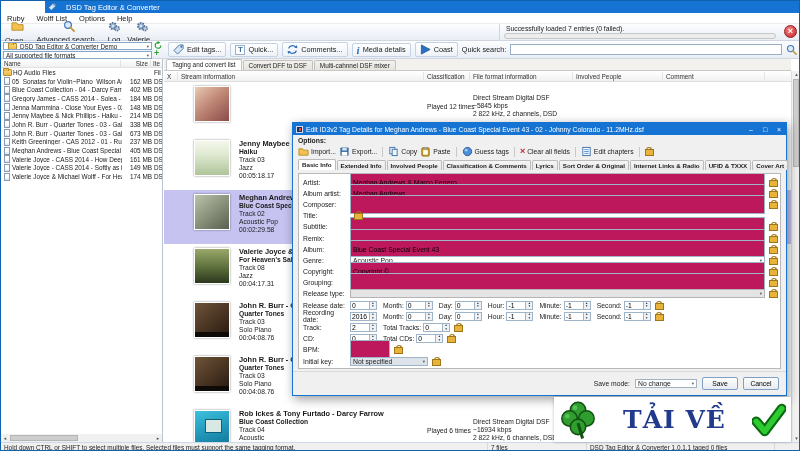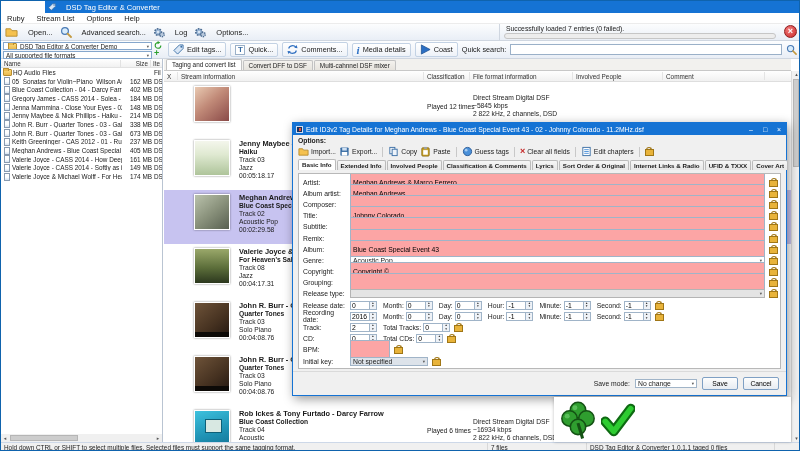--- a/index.html
+++ b/index.html
@@ -14,21 +14,21 @@
   .winbtns{margin-left:auto;display:flex;height:12px;}
   .winbtn{width:17px;text-align:center;line-height:11px;font-size:8px;color:#fff;}
   
   #menubar{position:absolute;left:0;top:12px;width:800px;height:11px;background:#fff;display:flex;
            align-items:center;font-size:7.5px;border-bottom:1px solid #ececec;}
   .mitem{padding:0 6px;}
   
   #topbar{position:absolute;left:0;top:23px;width:498px;height:17px;
           background:linear-gradient(#fcfdfe,#e9eef6);border-bottom:1px solid #cfd6e0;
           display:flex;align-items:center;gap:7px;padding-left:4px;font-size:7.5px;}
-  .tbtn{display:flex;align-items:center;gap:10px;}
+  .tbtn{display:flex;align-items:center;gap:3px;flex-direction:column;}
   #statusarea{position:absolute;left:498px;top:23px;width:302px;height:17px;
           background:linear-gradient(#fcfdfe,#e9eef6);border-bottom:1px solid #cfd6e0;border-left:1px solid #cfd6e0;}
   #loadmsg{position:absolute;left:6px;top:1px;font-size:6.8px;}
   #progress{position:absolute;left:4px;top:9px;width:272px;height:6px;background:#ededed;
             border:1px solid #c6c6c6;border-radius:3px;}
   #redx{position:absolute;right:4px;top:1px;width:13px;height:13px;border-radius:50%;
         background:radial-gradient(circle at 35% 30%,#f27a7a,#c92a2a);border:1px solid #8f1d1d;
         color:#fff;font-size:9px;font-weight:bold;line-height:11px;text-align:center;}
   #comboarea{position:absolute;left:0;top:40px;width:163px;height:18px;
           background:linear-gradient(#fcfdfe,#e9eef6);border-bottom:1px solid #cfd6e0;}
@@ -125,21 +125,21 @@
   .tsep{width:1px;height:10px;background:#c8c8c8;margin:0 2px;}
   .redtxt{color:#c42222;font-weight:bold;font-size:9px;line-height:9px;}
   #dtabs{display:flex;align-items:flex-end;gap:1px;padding:0 5px;height:12px;font-size:6.2px;font-weight:bold;}
   .dtab{padding:1px 3px;border:1px solid #bbb;border-bottom:none;border-radius:2px 2px 0 0;
         background:linear-gradient(#f6f6f6,#e7e7e7);white-space:nowrap;}
   .dtab.active{background:#fff;padding-bottom:2px;}
   #dpanel{position:absolute;left:5px;right:5px;top:50px;bottom:26px;background:#fff;
         border:1px solid #b8b8b8;padding:3px 4px;overflow:hidden;}
   .frow{display:flex;align-items:center;height:10.2px;margin-bottom:1px;}
   .flabel{width:47px;flex:none;}
-  .txt{flex:1;height:19px;border:1px solid #a0b4c8;background:#fca5a5;font-size:6.8px;padding:0 2px;
+  .txt{flex:1;height:19px;border:1px solid #a0b4c8;background:#be185d;font-size:6.8px;padding:0 2px;
         font-family:"Liberation Sans",sans-serif;}
   .cmb{flex:1;height:9px;border:1px solid #a0b4c8;background:#fff;display:flex;align-items:center;
         justify-content:space-between;padding:0 2px;overflow:hidden;}
   .cmb.dis{background:#e4e4e4;border-color:#b4b4b4;}
   .cmb.key{flex:none;width:78px;background:#dde3ea;}
   .fcmb{flex:none;width:62px;background:#fff;}
   .lock{width:7px;height:9px;position:relative;display:inline-block;flex:none;margin-left:4px;}
   .lock::before{content:"";position:absolute;top:0;left:1.5px;width:4px;height:4px;
         border:1px solid #a07616;border-bottom:none;border-radius:3px 3px 0 0;}
   .lock::after{content:"";position:absolute;bottom:0;left:0;width:7px;height:5px;
@@ -176,21 +176,21 @@
     <span>DSD Tag Editor &amp; Converter</span>
     <div class="winbtns">
       <span class="winbtn">–</span>
       <span class="winbtn">□</span>
       <span class="winbtn">×</span>
     </div>
   </div>
 
   <div id="menubar">
     <span class="mitem">Ruby</span>
-    <span class="mitem">Stream List</span>
+    <span class="mitem">Wolff List</span>
     <span class="mitem">Options</span>
     <span class="mitem">Help</span>
   </div>
 
   <div id="topbar">
     <span class="tbtn">
       <svg class="i13" viewBox="0 0 14 12">
           <path d="M1 2 h5 l1.5 2 H13 V10 H1 Z" fill="#f5c14e" stroke="#b98e2f"></path>
         </svg>
       <span>Open...</span>
@@ -209,21 +209,21 @@
           <circle cx="9" cy="8.5" r="2.2" fill="#b8c9dd" stroke="#4a6a90" stroke-width="1.4" stroke-dasharray="1.2 0.9"></circle>
         </svg>
       <span>Log</span>
     </span>
     <span class="tbtn">
       <svg class="i12" viewBox="0 0 12 12">
           <circle cx="5" cy="6" r="3.2" fill="#9db8d6" stroke="#4a6a90" stroke-width="1.6" stroke-dasharray="1.6 1.1"></circle>
           <circle cx="5" cy="6" r="1" fill="#eef4fb"></circle>
           <circle cx="9" cy="8.5" r="2.2" fill="#b8c9dd" stroke="#4a6a90" stroke-width="1.4" stroke-dasharray="1.2 0.9"></circle>
         </svg>
-      <span>Options...</span>
+      <span>Valerie...</span>
     </span>
   </div>
 
   <div id="statusarea">
     <div id="loadmsg">Successfully loaded 7 entries (0 failed).</div>
     <div id="progress"></div>
     <div id="redx">×</div>
   </div>
 
   <div id="comboarea">
@@ -573,21 +573,20 @@
           <input class="txt" value="Meghan Andrews" style="">
           <span class="lock"></span>
         </div>
       <div class="frow">
           <span class="flabel">Composer:</span>
           <input class="txt" value="" style="">
           <span class="lock"></span>
         </div>
       <div class="frow">
           <span class="flabel">Title:</span>
-          <input class="txt" value="Johnny Colorado" style="">
           <span class="lock"></span>
         </div>
       <div class="frow">
           <span class="flabel">Subtitle:</span>
           <input class="txt" value="" style="">
           <span class="lock"></span>
         </div>
       <div class="frow">
           <span class="flabel">Remix:</span>
           <input class="txt" value="" style="">
@@ -764,19 +763,20 @@
           <circle cx="6.5" cy="12" r="5"></circle>
         <circle cx="17.5" cy="12" r="5"></circle>
           <circle cx="12" cy="17.5" r="5"></circle>
       </g>
       <path d="M12 15 L15 25" stroke="#145214" stroke-width="2" fill="none"></path>
       <g fill="#7ddb7d" opacity="0.55">
           <circle cx="10" cy="5" r="1.6"></circle>
           <circle cx="5" cy="10.5" r="1.6"></circle>
         </g>
     </svg>
+    <span id="bannertext">TẢI VỀ</span>
     <svg width="34" height="34" viewBox="0 0 24 24">
       <path d="M3 13 L9 20 L21 4" fill="none" stroke="#0e6b12" stroke-width="7" stroke-linecap="round" stroke-linejoin="round"></path>
       <path d="M3 13 L9 20 L21 4" fill="none" stroke="#2ecc31" stroke-width="4" stroke-linecap="round" stroke-linejoin="round"></path>
     </svg>
   </div>
 
 </div>
 
 </body></html>

